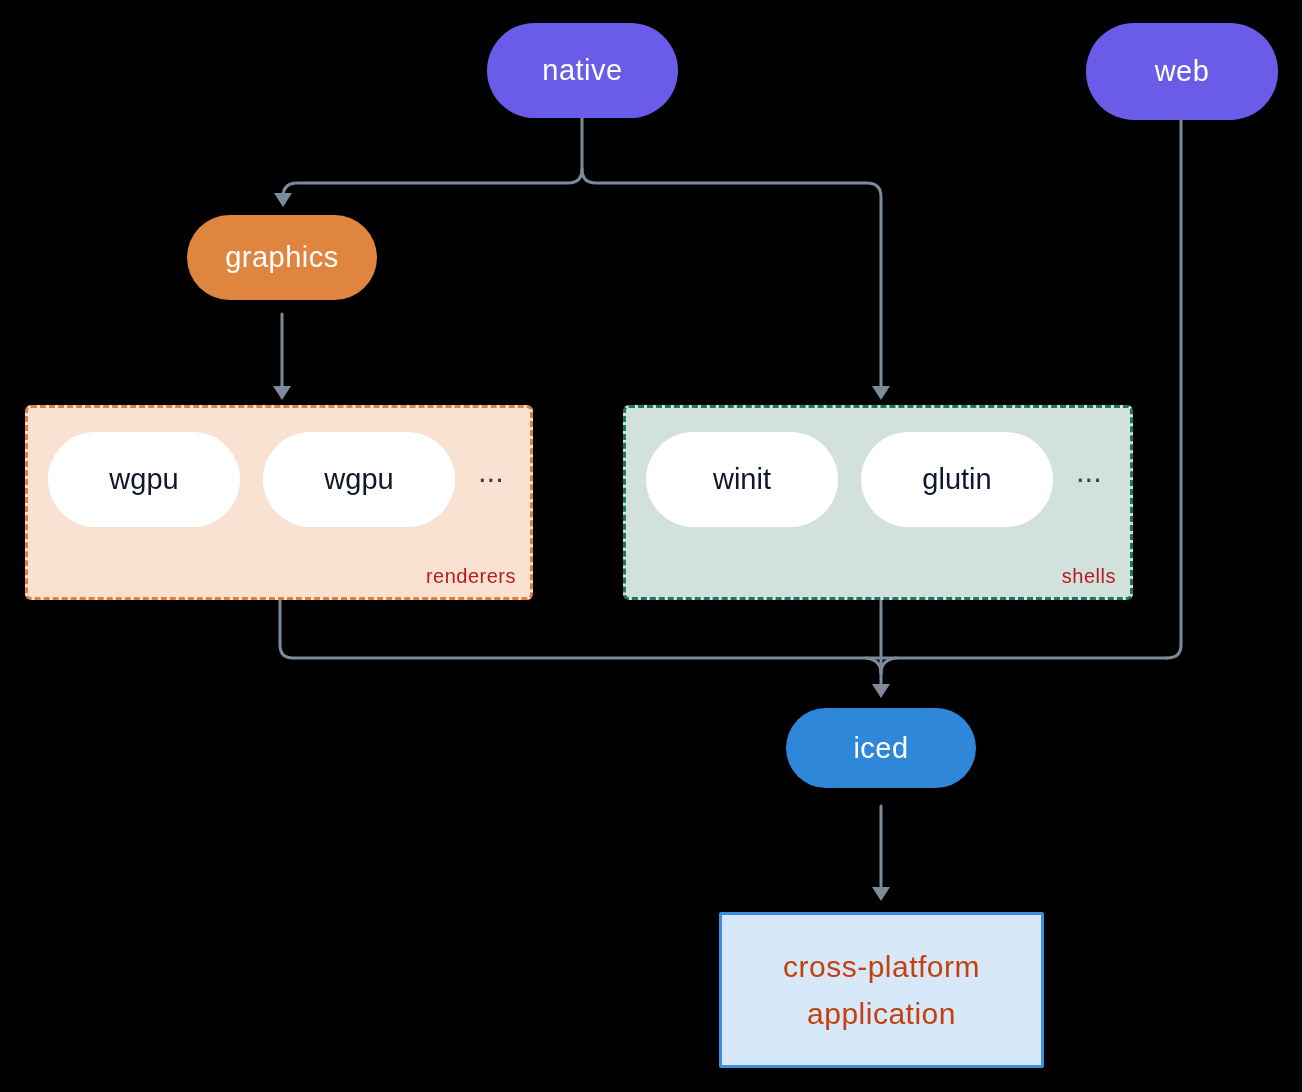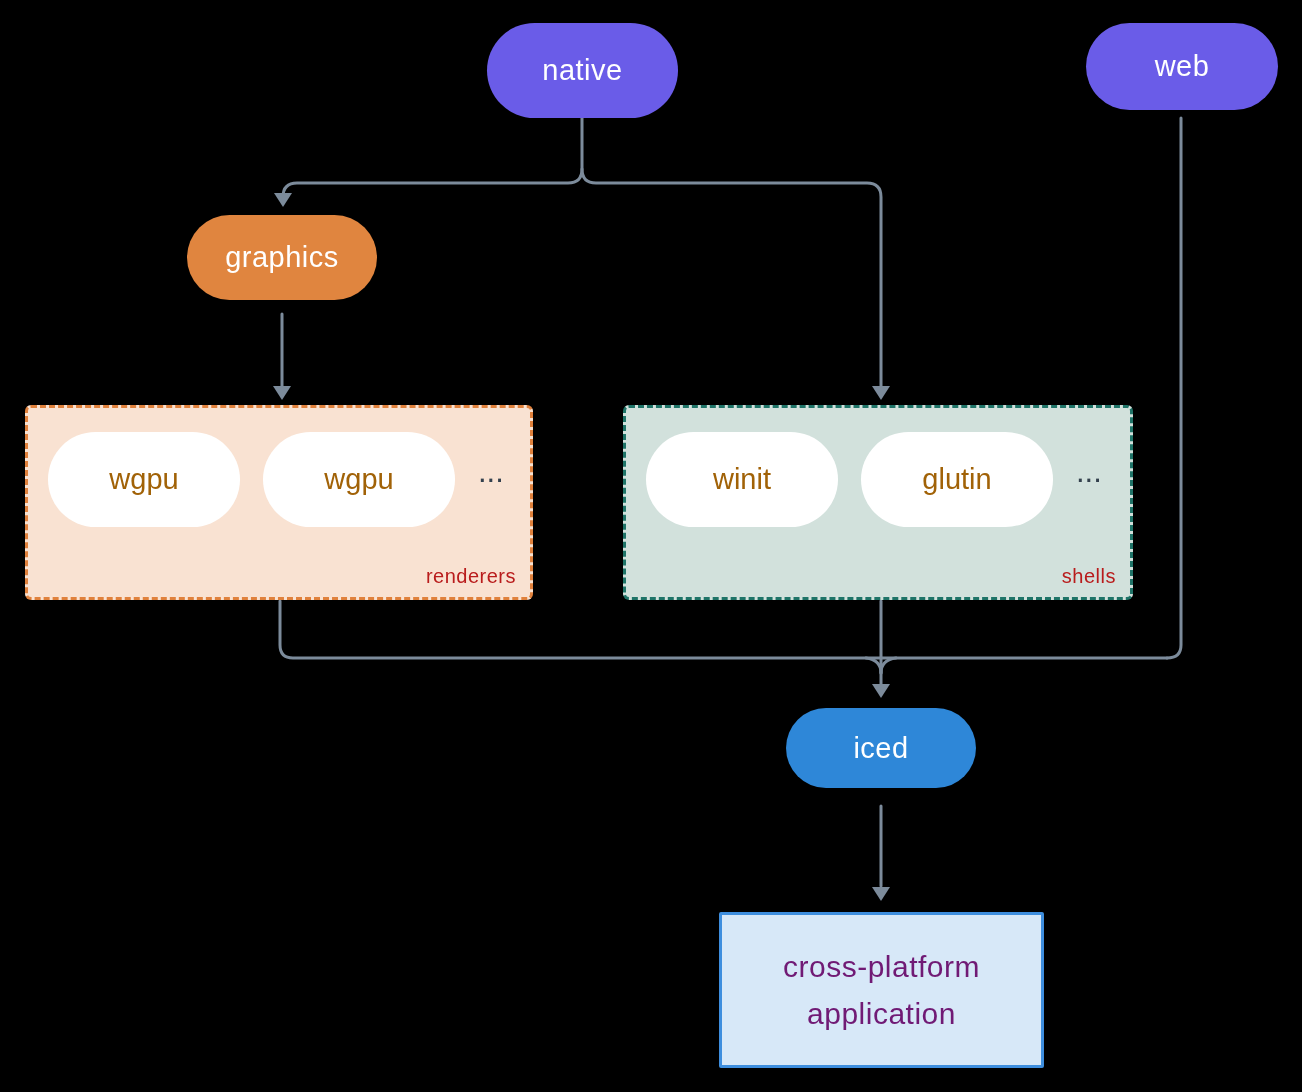--- a/index.html
+++ b/index.html
@@ -18,21 +18,21 @@
   }
   .pill{
     position:absolute;
     display:flex;align-items:center;justify-content:center;
     border-radius:48px;
     color:#fff;
     font-size:29px;
     letter-spacing:.5px;
   }
   .pill.native{left:487px;top:23px;width:191px;height:95px;background:#6a5ce8;}
-  .pill.web{left:1086px;top:23px;width:192px;height:87px;background:#6a5ce8;}
+  .pill.web{left:1086px;top:23px;width:192px;height:97px;background:#6a5ce8;}
   .pill.graphics{left:187px;top:215px;width:190px;height:85px;background:#e0853f;}
   .pill.iced{left:786px;top:708px;width:190px;height:80px;background:#2e87d8;}
   .group{
     position:absolute;top:405px;height:195px;
     border-radius:6px;
     box-sizing:border-box;
   }
   .group.renderers{
     left:25px;width:508px;
     background:#f9e2d2;
@@ -41,21 +41,21 @@
   .group.shells{
     left:623px;width:510px;
     background:#d2e1dc;
     border:3px dashed #1f7468;
   }
   .white-pill{
     position:absolute;top:24px;
     width:192px;height:95px;
     background:#fff;border-radius:48px;
     display:flex;align-items:center;justify-content:center;
-    color:#a16207;font-size:29px;
+    color:#0f172a;font-size:29px;
   }
   .group .p1{left:20px;}
   .group .p2{left:235px;}
   .ellipsis{
     position:absolute;left:450px;top:46px;
     color:#33404d;font-size:31px;
   }
   .group-label{
     position:absolute;right:14px;bottom:9px;
     color:#b91c1c;font-size:20px;
@@ -63,21 +63,21 @@
   }
   .app-box{
     position:absolute;left:719px;top:912px;
     width:325px;height:156px;
     box-sizing:border-box;
     background:#d7e8f8;
     border:3px solid #3e8ede;
     border-radius:2px;
     display:flex;flex-direction:column;
     align-items:center;justify-content:center;
-    color:#701a75;font-size:30px;
+    color:#c2410c;font-size:30px;
     line-height:47px;
     letter-spacing:.5px;
   }
 </style>
 </head>
 <body>
 
 <div class="canvas">
 
   <svg class="connectors" viewBox="0 0 1302 1092" xmlns="http://www.w3.org/2000/svg">

